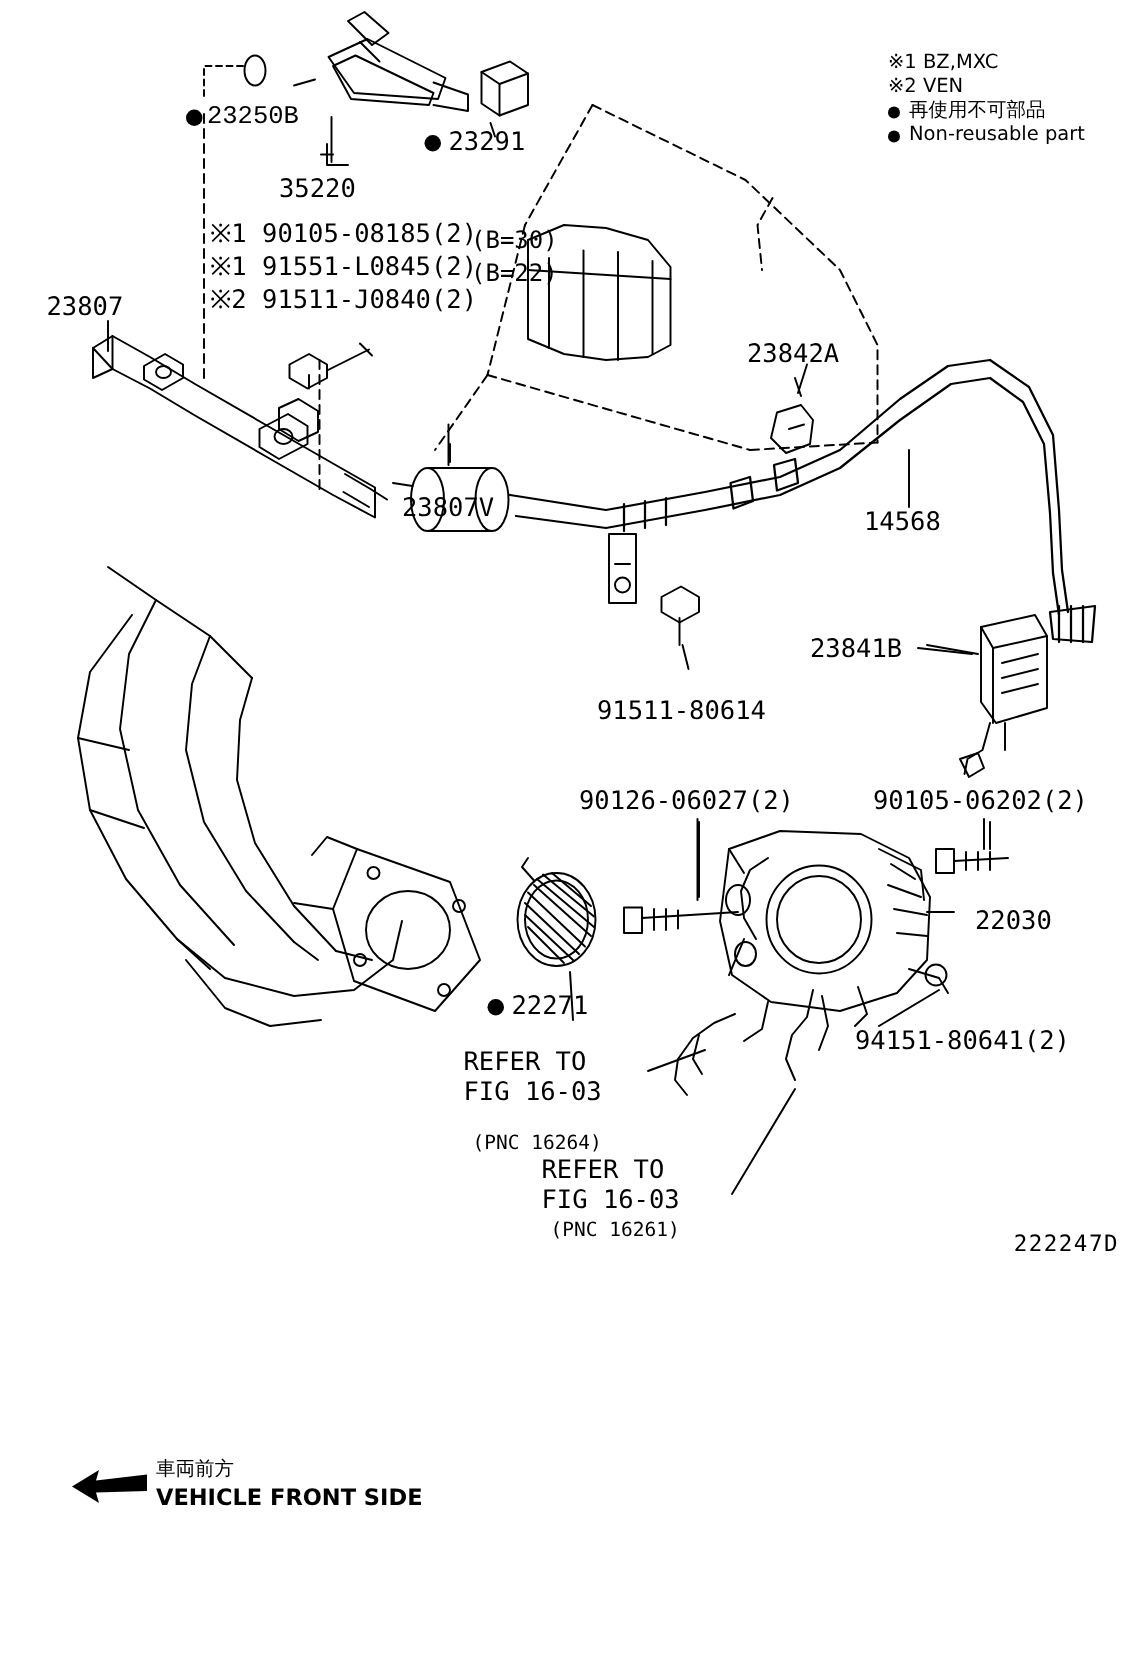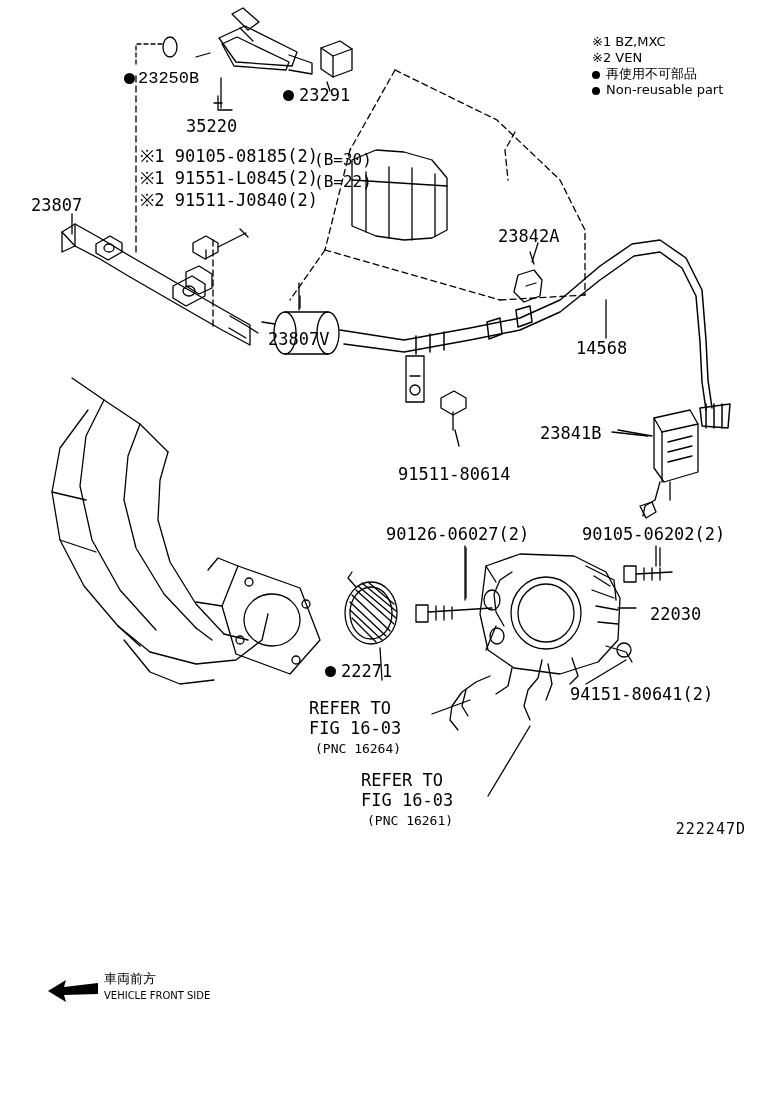--- a/index.html
+++ b/index.html
@@ -37,22 +37,23 @@
     color: #000;
     line-height: 1.05;
   }
   .lbl.small {
     font-size: 13px;
   }
   .lbl.tiny {
     font-size: 16px;
   }
   .lbl.note {
-    font-size: 10px;
+    font-size: 15px;
     font-family: "DejaVu Sans", sans-serif;
+    font-weight: bold;
   }
   .lbl.jp {
     font-family: Liberation Serif, serif;
     font-size: 13px;
   }
   .bullet {
     position: absolute;
     width: 11px;
     height: 11px;
     border-radius: 50%;
@@ -348,21 +349,21 @@
   <div class="lbl" style="left:650px; top:606px;">22030</div>
 
   <div class="bullet" style="left:325px; top:666px;"></div>
   <div class="lbl" style="left:341px; top:663px;">22271</div>
 
   <div class="lbl" style="left:570px; top:686px;">94151-80641(2)</div>
 
   <div style="position:absolute; left:309px; top:700px;">
     <div class="lbl" style="position:relative; left:0; top:0;">REFER TO</div>
     <div class="lbl" style="position:relative; left:0; top:2px;">FIG 16-03</div>
-    <div class="lbl small" style="position:relative; left:6px; top:6px;">(PNC 16264)</div>
+    <div class="lbl small" style="position:relative; left:6px; top:20px;">(PNC 16264)</div>
   </div>
 
   <div style="position:absolute; left:361px; top:772px;">
     <div class="lbl" style="position:relative; left:0; top:0;">REFER TO</div>
     <div class="lbl" style="position:relative; left:0; top:2px;">FIG 16-03</div>
     <div class="lbl small" style="position:relative; left:6px; top:6px;">(PNC 16261)</div>
   </div>
 
   <svg class="front-arrow" viewBox="0 0 50 26">
     <polygon points="0,13 18,2 16,9 50,5 50,16 16,17 18,24" fill="#000"></polygon>

